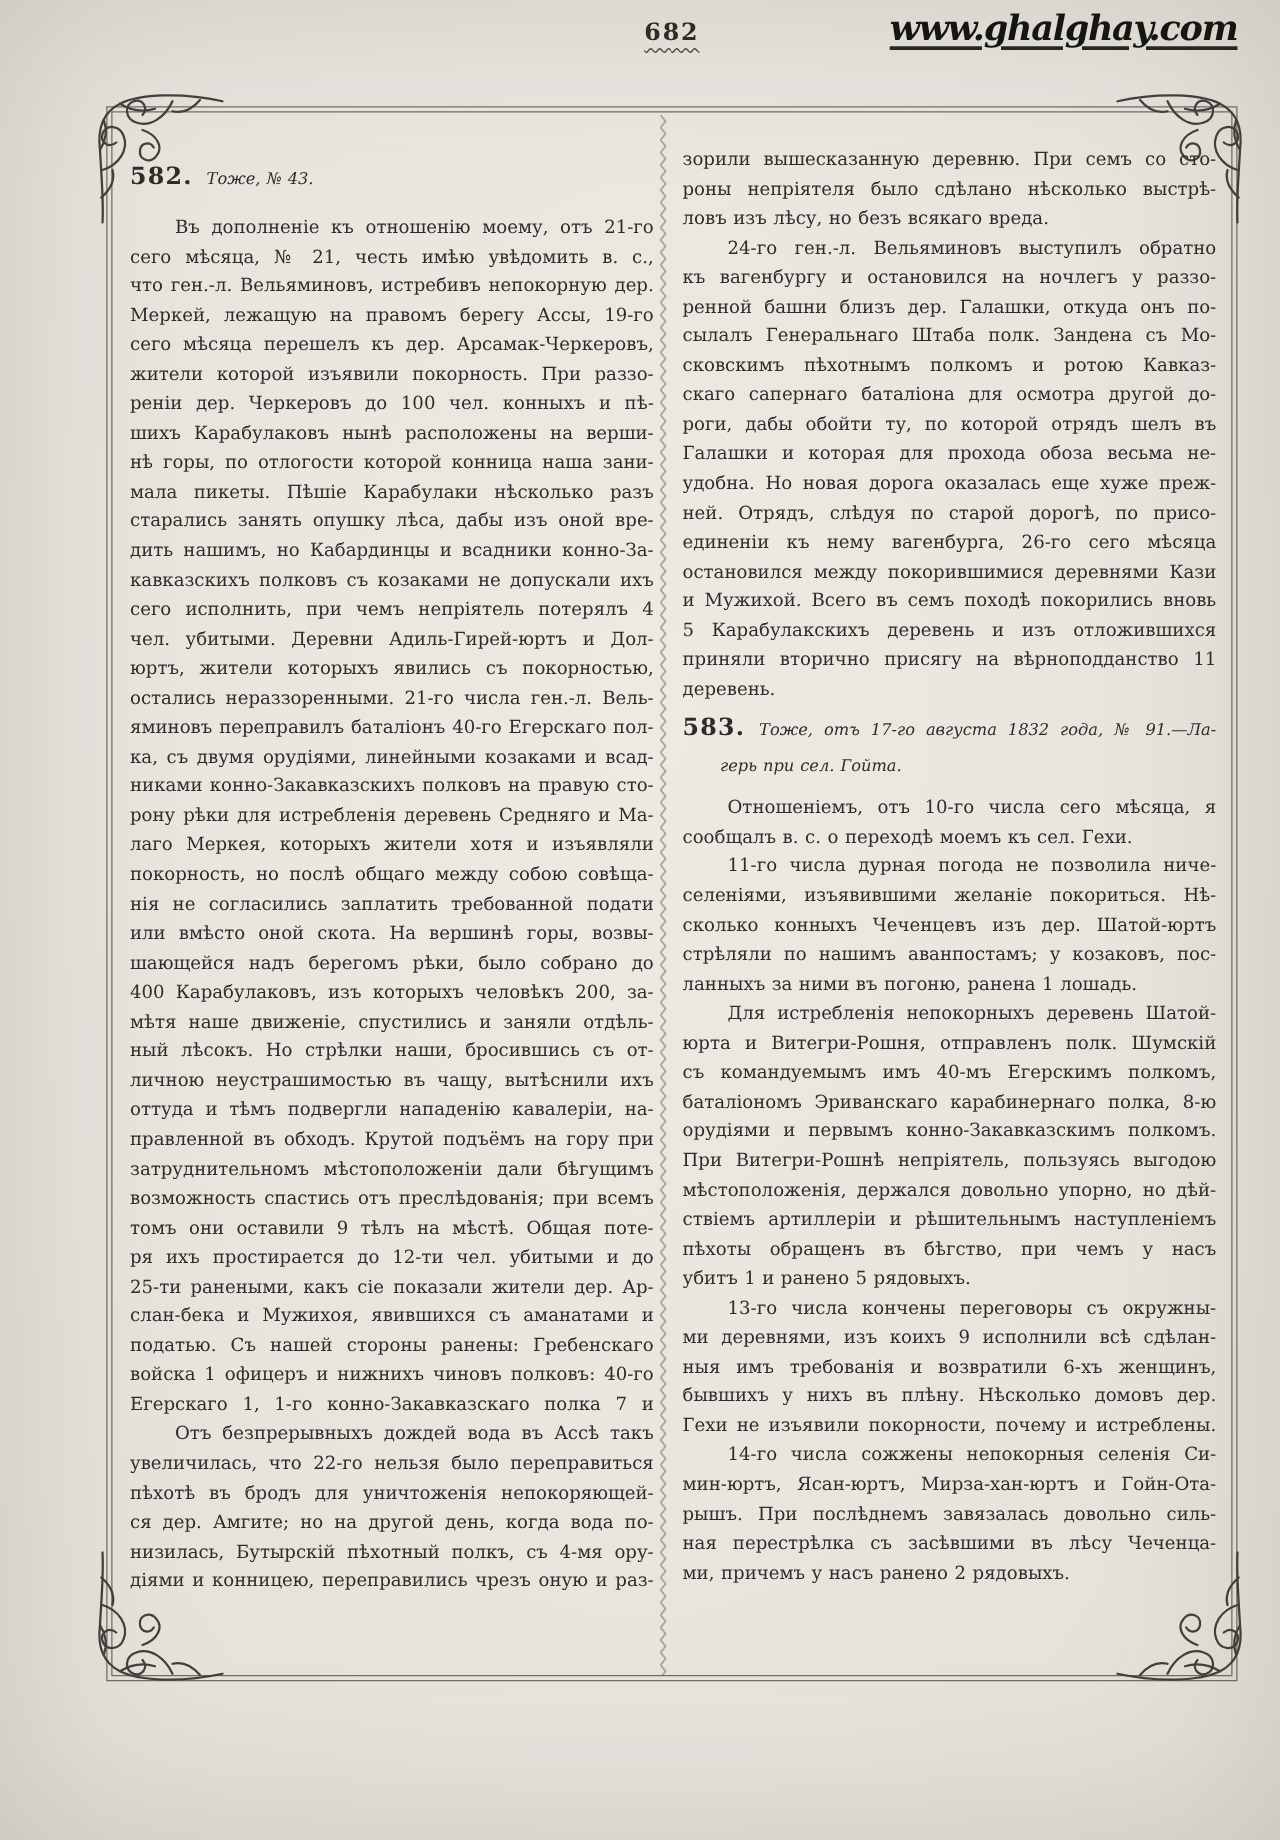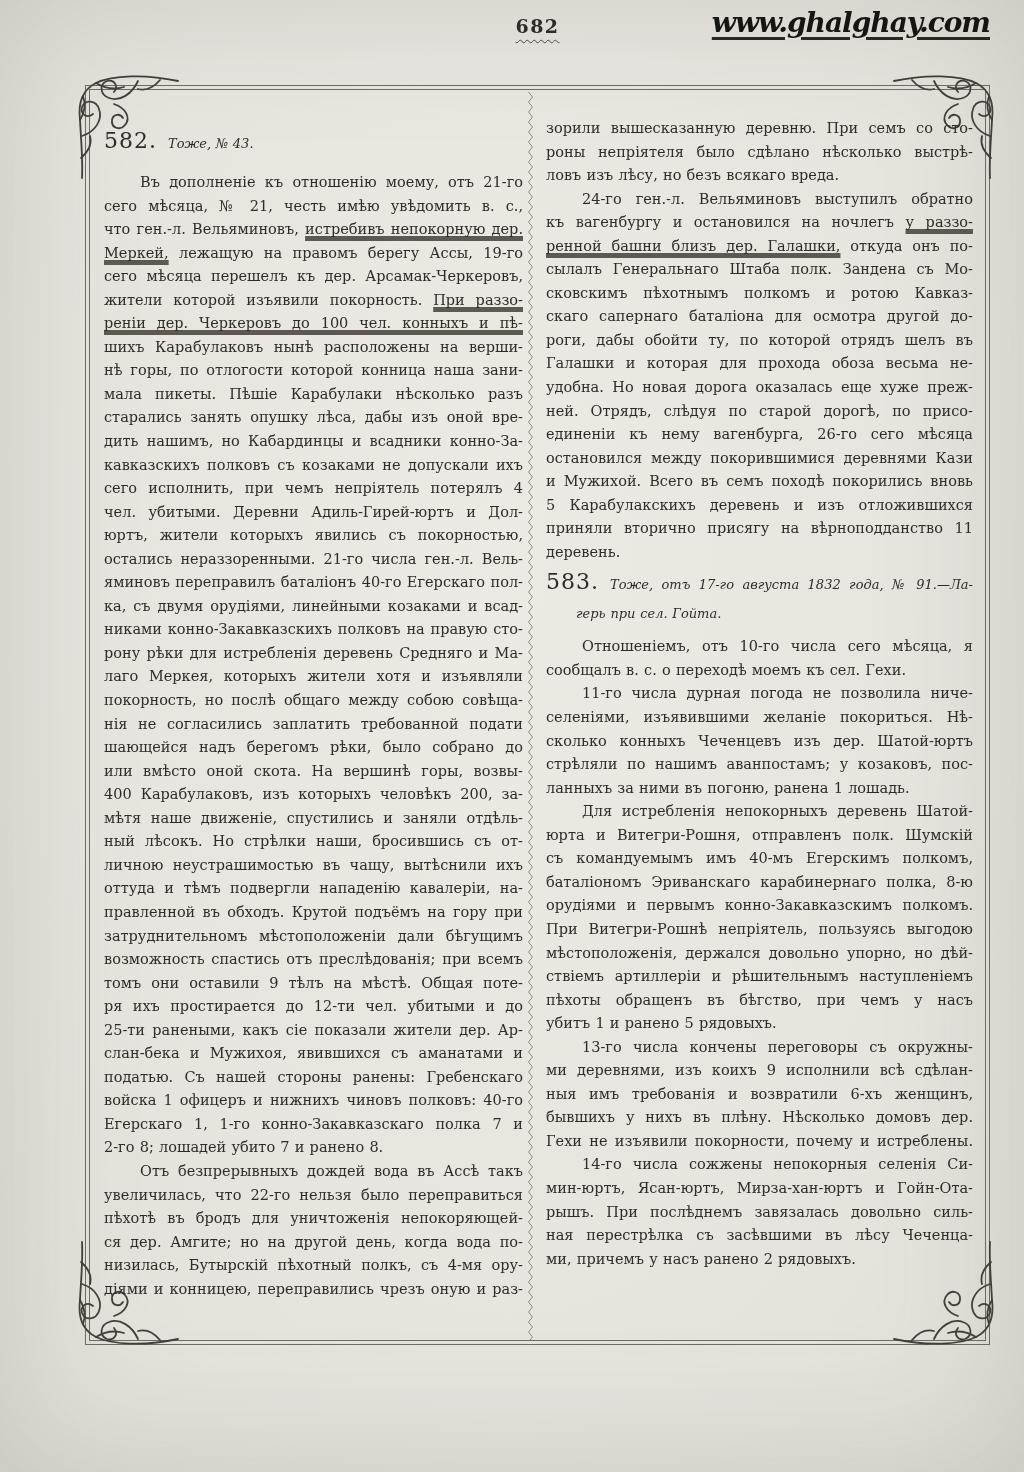--- a/index.html
+++ b/index.html
@@ -48,24 +48,23 @@
   .line{
     font-size:14.5px;line-height:23.55px;height:23.55px;overflow:hidden;
     text-align:justify;text-align-last:justify;word-spacing:.6px;
   }
   .line.last{text-align-last:left;}
   .line.ind{text-indent:36px;}
   .line.ind2{text-indent:30px;}
   .block.heading .line{height:auto;line-height:28px;}
   .block.heading{margin:0 0 13px 0;}
   .block.heading:not(:first-child){margin-top:4px;margin-bottom:7px;}
-  .num{font-weight:normal;font-size:22px;letter-spacing:1px;margin-right:11px;}
+  .num{font-weight:bold;font-size:19px;letter-spacing:1px;margin-right:11px;}
   .it{font-style:italic;font-size:13px;}
   .u{
-    text-decoration:underline;
     text-decoration-color:rgba(73,70,62,.88);
     text-decoration-thickness:5px;
     text-underline-offset:2px;
     text-decoration-skip-ink:none;
   }
 </style>
 </head>
 <body>
 
 <div class="page">
@@ -135,38 +134,37 @@
         <div class="line"><span>чел. убитыми. Деревни Адиль-Гирей-юртъ и Дол-</span></div>
         <div class="line"><span>юртъ, жители которыхъ явились съ покорностью,</span></div>
         <div class="line"><span>остались нераззоренными. 21-го числа ген.-л. Вель-</span></div>
         <div class="line"><span>яминовъ переправилъ баталіонъ 40-го Егерскаго пол-</span></div>
         <div class="line"><span>ка, съ двумя орудіями, линейными козаками и всад-</span></div>
         <div class="line"><span>никами конно-Закавказскихъ полковъ на правую сто-</span></div>
         <div class="line"><span>рону рѣки для истребленія деревень Средняго и Ма-</span></div>
         <div class="line"><span>лаго Меркея, которыхъ жители хотя и изъявляли</span></div>
         <div class="line"><span>покорность, но послѣ общаго между собою совѣща-</span></div>
         <div class="line"><span>нія не согласились заплатить требованной подати</span></div>
+        <div class="line"><span>или вмѣсто оной скота. На вершинѣ горы, возвы-</span></div>
         <div class="line"><span>шающейся надъ берегомъ рѣки, было собрано до</span></div>
-        <div class="line"><span>или вмѣсто оной скота. На вершинѣ горы, возвы-</span></div>
         <div class="line"><span>400 Карабулаковъ, изъ которыхъ человѣкъ 200, за-</span></div>
         <div class="line"><span>мѣтя наше движеніе, спустились и заняли отдѣль-</span></div>
         <div class="line"><span>ный лѣсокъ. Но стрѣлки наши, бросившись съ от-</span></div>
         <div class="line"><span>личною неустрашимостью въ чащу, вытѣснили ихъ</span></div>
         <div class="line"><span>оттуда и тѣмъ подвергли нападенію кавалеріи, на-</span></div>
         <div class="line"><span>правленной въ обходъ. Крутой подъёмъ на гору при</span></div>
         <div class="line"><span>затруднительномъ мѣстоположеніи дали бѣгущимъ</span></div>
         <div class="line"><span>возможность спастись отъ преслѣдованія; при всемъ</span></div>
         <div class="line"><span>томъ они оставили 9 тѣлъ на мѣстѣ. Общая поте-</span></div>
         <div class="line"><span>ря ихъ простирается до 12-ти чел. убитыми и до</span></div>
         <div class="line"><span>25-ти ранеными, какъ сіе показали жители дер. Ар-</span></div>
         <div class="line"><span>слан-бека и Мужихоя, явившихся съ аманатами и</span></div>
         <div class="line"><span>податью. Съ нашей стороны ранены: Гребенскаго</span></div>
         <div class="line"><span>войска 1 офицеръ и нижнихъ чиновъ полковъ: 40-го</span></div>
         <div class="line"><span>Егерскаго 1, 1-го конно-Закавказскаго полка 7 и</span></div>
-        <div class="line last"><span>2-го 8; лошадей убито 7 и ранено 8.</span></div>
       </div>
       <div class="block para">
         <div class="line ind"><span>Отъ безпрерывныхъ дождей вода въ Ассѣ такъ</span></div>
         <div class="line"><span>увеличилась, что 22-го нельзя было переправиться</span></div>
         <div class="line"><span>пѣхотѣ въ бродъ для уничтоженія непокоряющей-</span></div>
         <div class="line"><span>ся дер. Амгите; но на другой день, когда вода по-</span></div>
         <div class="line"><span>низилась, Бутырскій пѣхотный полкъ, съ 4-мя ору-</span></div>
         <div class="line"><span>діями и конницею, переправились чрезъ оную и раз-</span></div>
       </div>
     </div>

